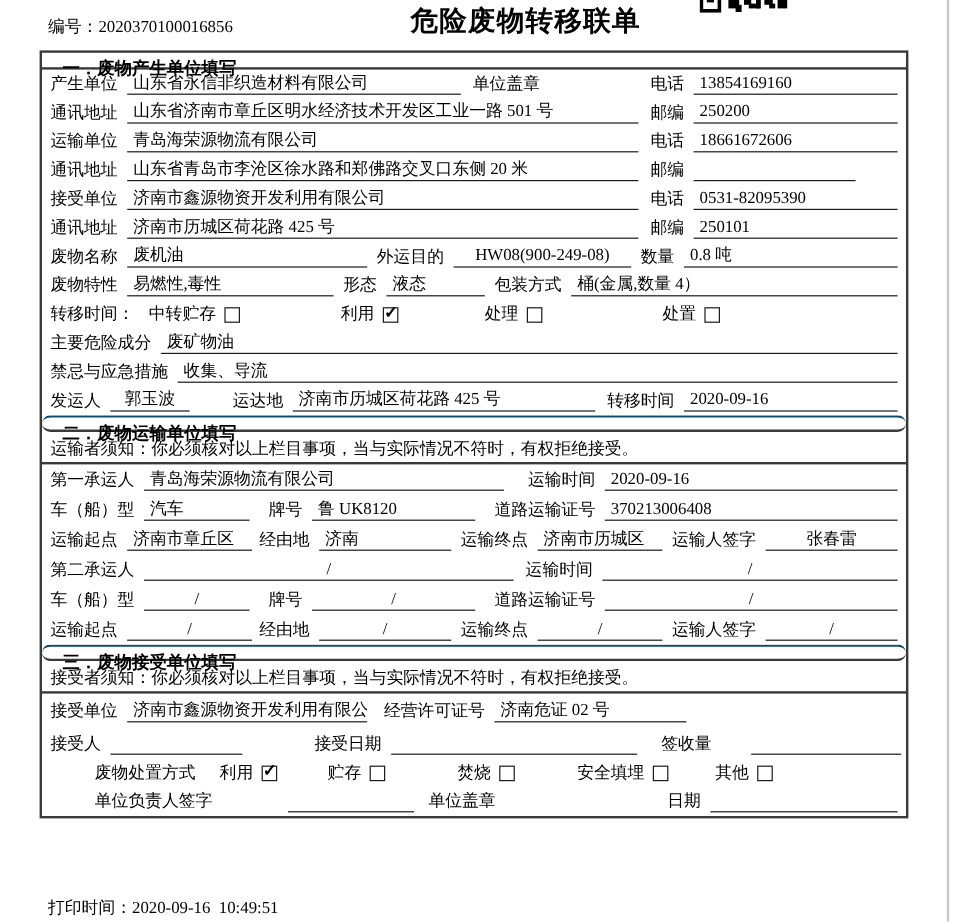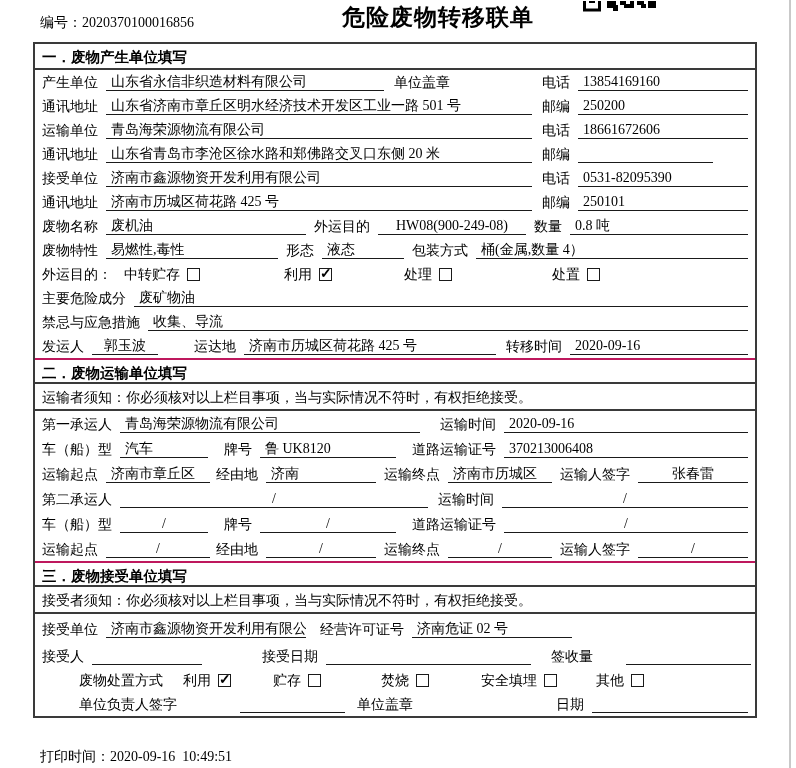--- a/index.html
+++ b/index.html
@@ -15,24 +15,24 @@
     font-size:23px; font-weight:bold; letter-spacing:1px;
   }
   .qr { position:absolute; left:583px; top:0; width:74px; height:11px; }
   .page-edge { position:absolute; left:789px; top:0; width:2px; height:768px; background:#c9c9c9; }
 
   .form {
     position:absolute; left:33px; top:42px; width:724px;
     border:2px solid #3a3a3a; background:#fff;
   }
   .sec-title {
-    font-weight:bold; font-size:14.5px; height:26px;
-    padding:4px 7px 0; border-bottom:2px solid #3a3a3a; white-space:nowrap;
-  }
-  .sec-top { border-top:2px solid #be185d; }
+    font-weight:bold; font-size:14.5px; height:14px;
+    padding:4px 17px 0; border-bottom:2px solid #3a3a3a; white-space:nowrap;
+  }
+  .sec-top { border-top:2px solid #0c4a6e;border-radius:11px; }
   .note { height:27px; padding:5px 7px 0; border-bottom:2px solid #3a3a3a; white-space:nowrap; }
 
   .row {
     display:flex; align-items:flex-end; padding:0 7px 3px;
     height:24px; white-space:nowrap; font-size:14px; line-height:17px;
   }
   .s2 .row { height:25px; }
   .s3 .row-a { height:27px; }
   .s3 .row-b { height:24px;padding-left:44px; }
   .lbl { flex:none; margin-right:8px; }
@@ -138,21 +138,21 @@
     <div class="row">
       <span class="lbl">废物特性</span>
       <span class="val" style="width:172px">易燃性,毒性</span>
       <span class="lbl" style="margin-left:8px">形态</span>
       <span class="val" style="width:82px">液态</span>
       <span class="lbl" style="margin-left:8px">包装方式</span>
       <span class="val grow">桶(金属,数量 4）</span>
     </div>
 
     <div class="row">
-      <span class="lbl">外运目的：</span>
+      <span class="lbl">转移时间：</span>
       <span class="opt" style="margin-left:4px">
         <span class="opt-label">中转贮存</span>
         <span class="cb"></span>
       </span>
       <span class="opt" style="margin-left:84px">
         <span class="opt-label">利用</span>
         <span class="cb checked"></span>
       </span>
       <span class="opt" style="margin-left:72px">
         <span class="opt-label">处理</span>

